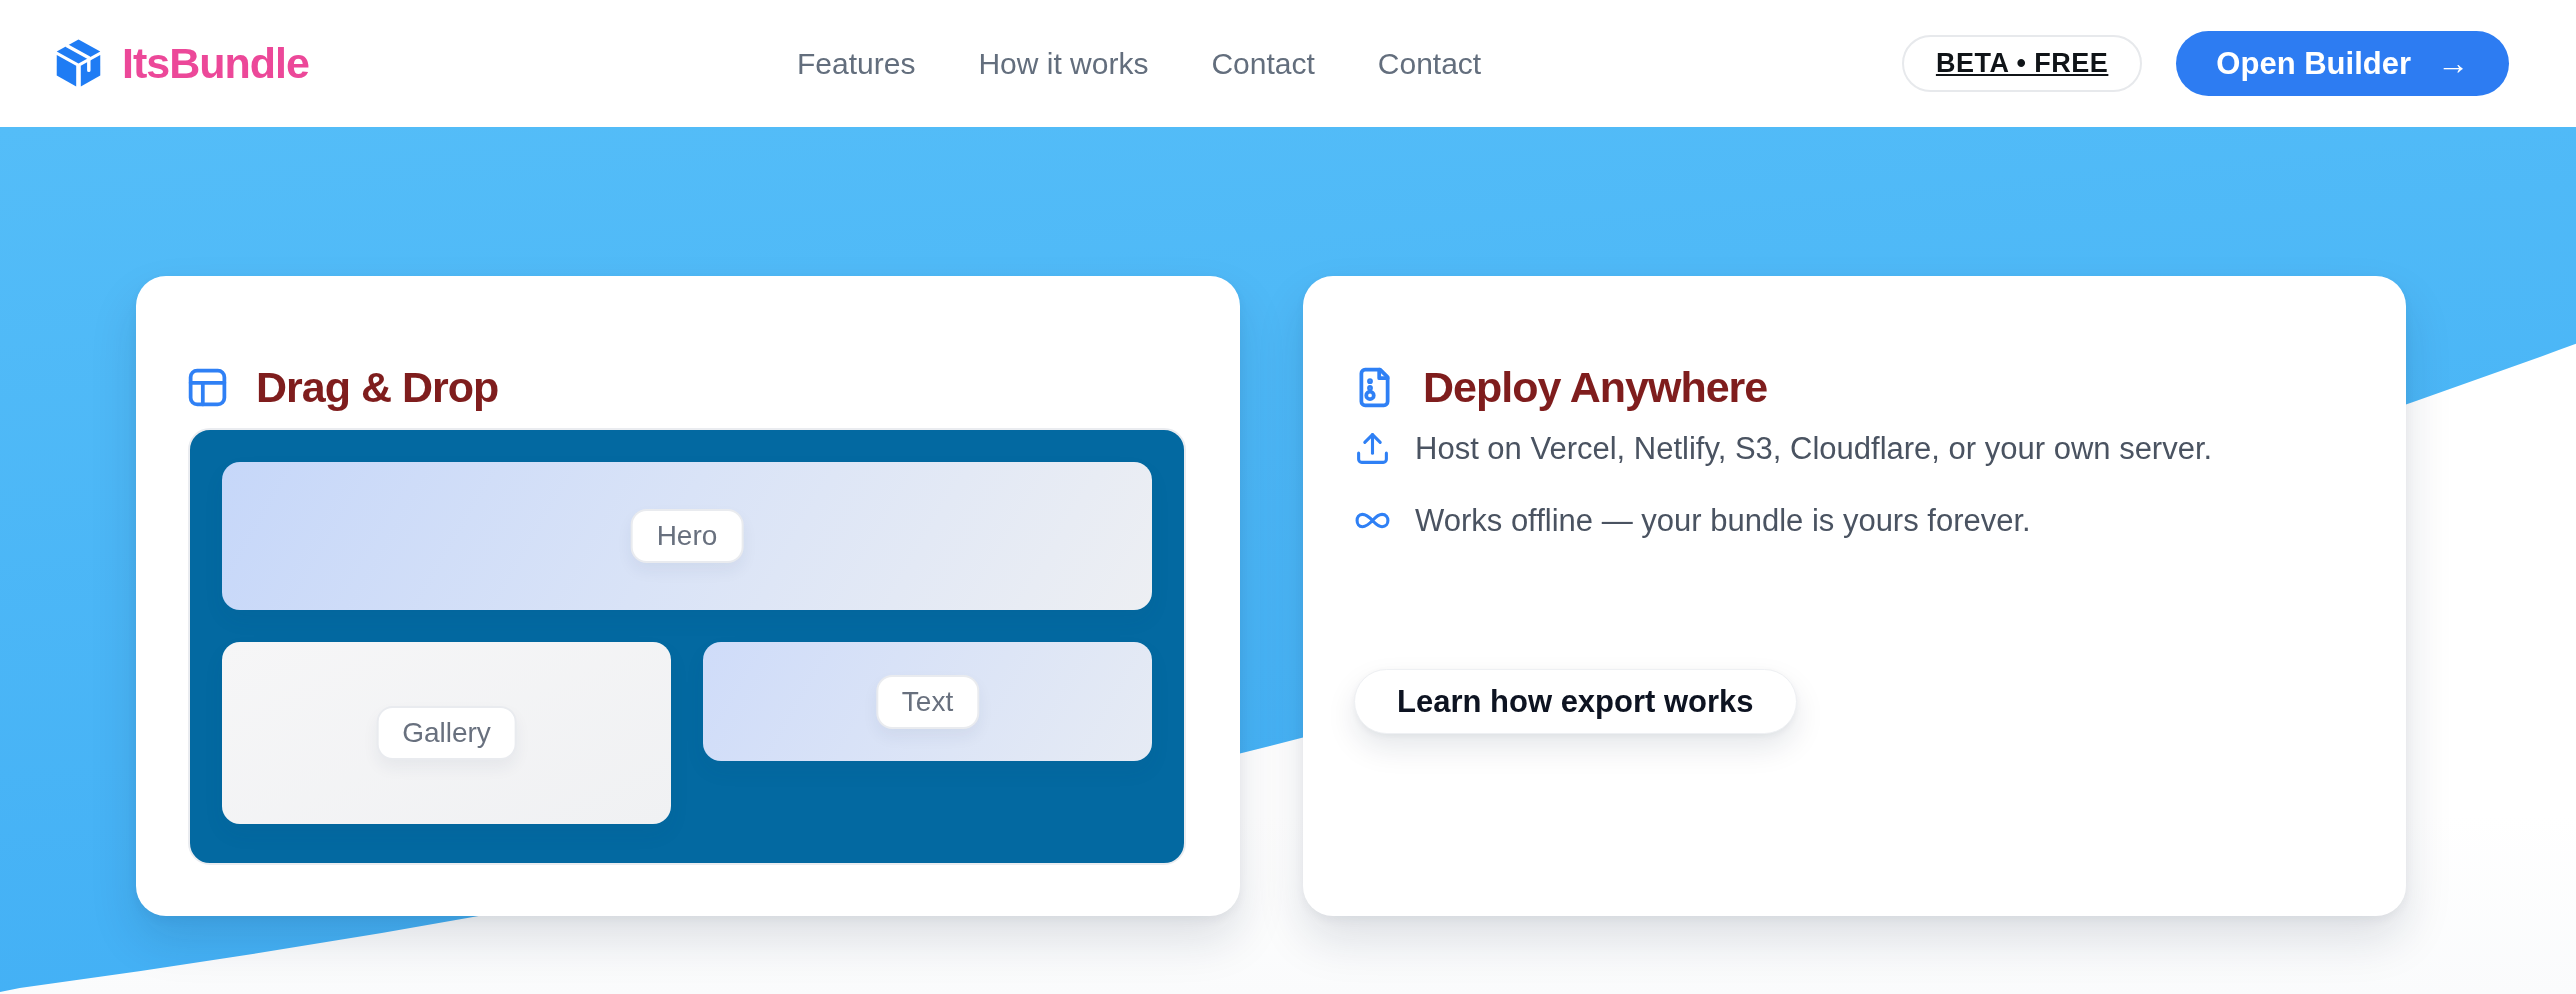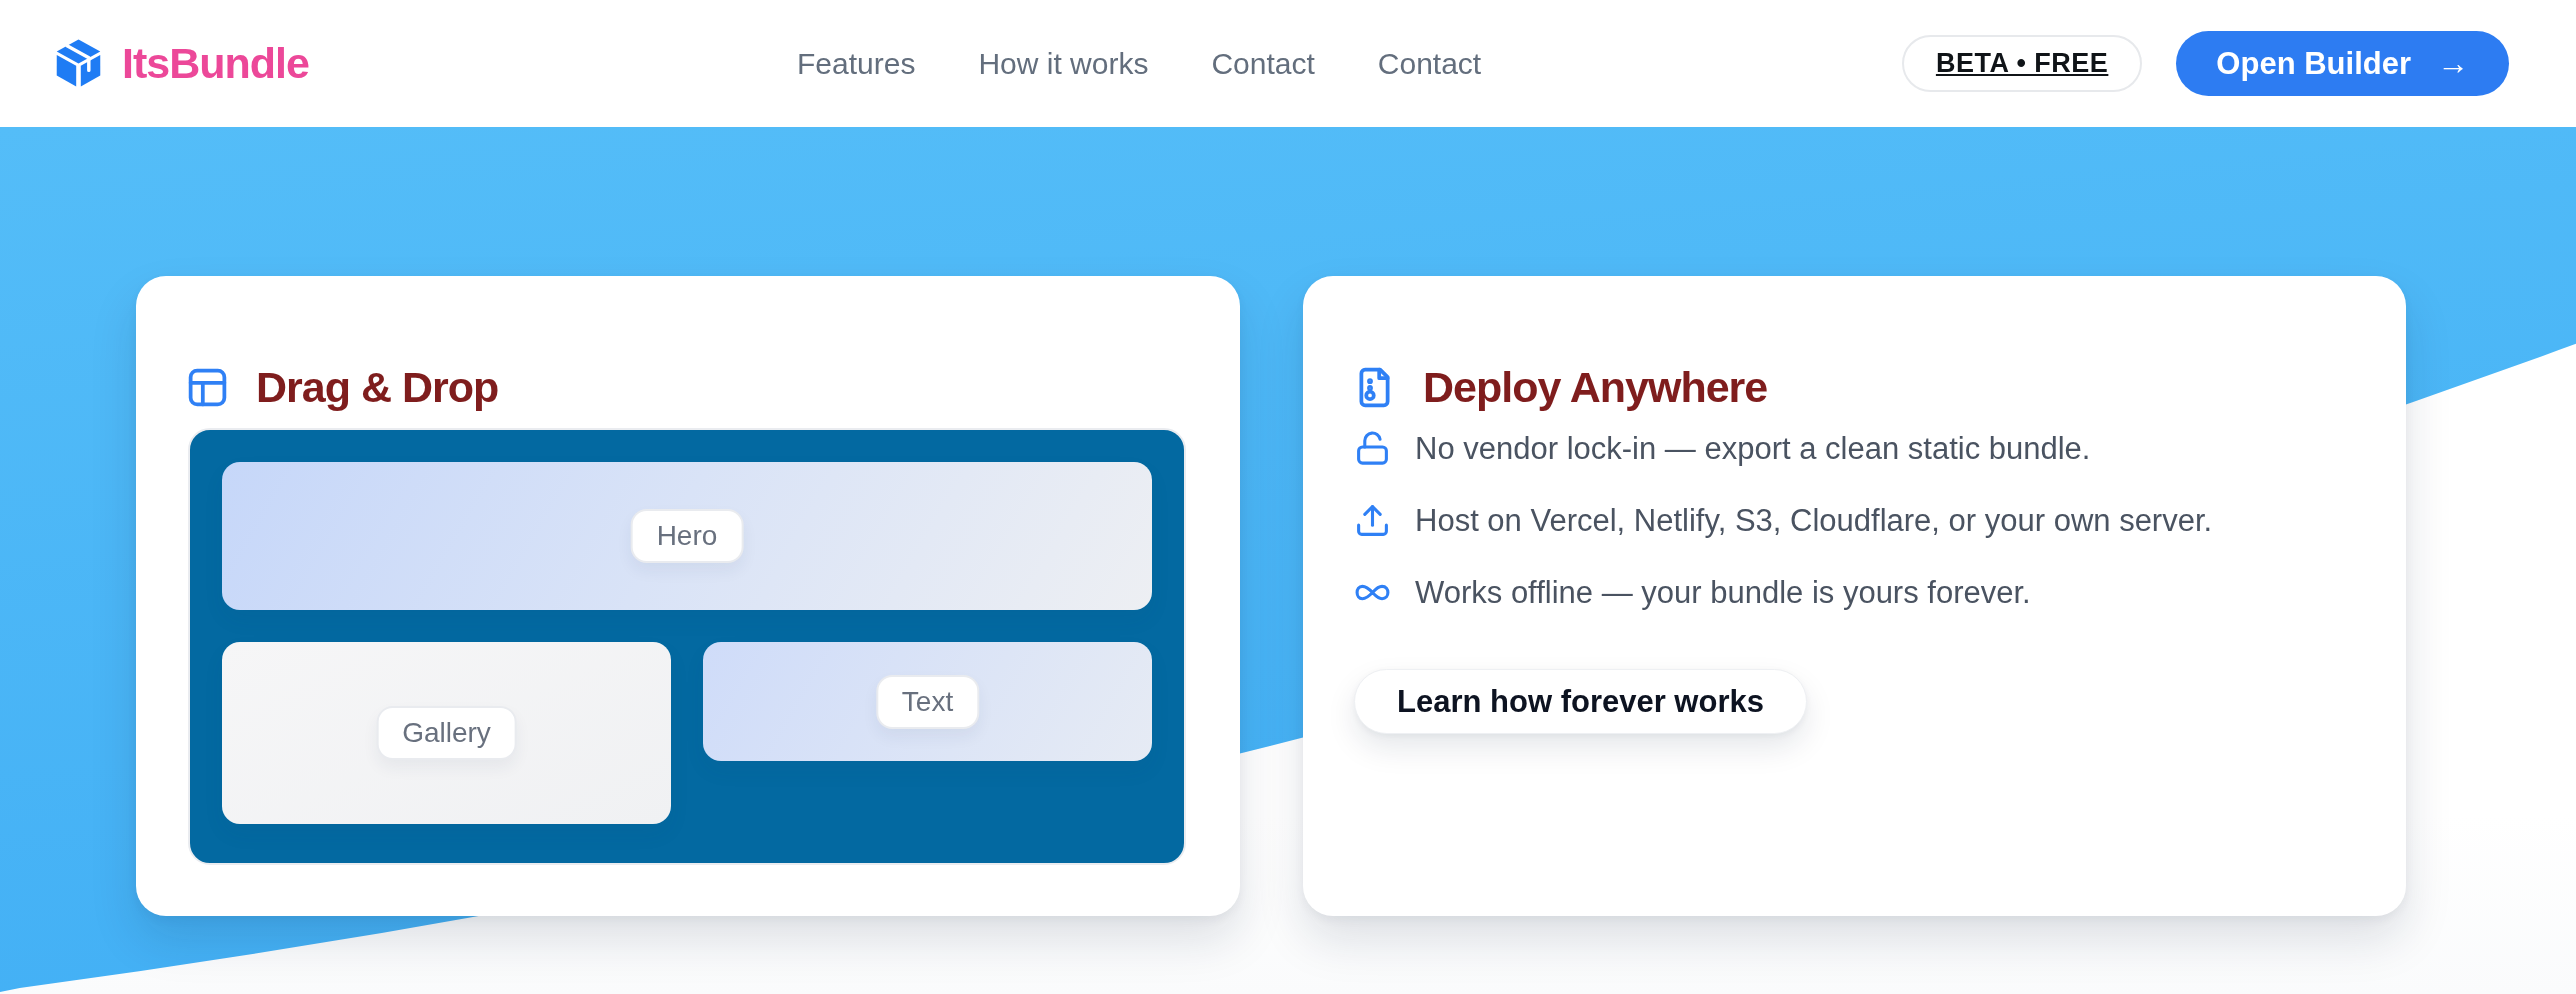--- a/index.html
+++ b/index.html
@@ -186,36 +186,29 @@
       <circle cx="9.6" cy="8.6" r="0.55" fill="#2f80f5"></circle>
       <circle cx="9.6" cy="12.2" r="0.55" fill="#2f80f5"></circle>
       <circle cx="9.6" cy="16.2" r="2"></circle>
     </svg>
     <h2 class="card-title">Deploy Anywhere</h2>
   </div>
 
   <div class="bullets">
     <div class="bullet">
       <svg class="icon-stroke" viewBox="0 0 24 24" aria-hidden="true">
-        <rect x="3" y="11" width="18" height="10.5" rx="2.5"></rect>
-        <path d="M7 11V7a5 5 0 0 1 9.9-1"></path>
-      </svg>
-      <span class="bullet-text">No vendor lock-in — export a clean static bundle.</span>
-    </div>
-    <div class="bullet">
-      <svg class="icon-stroke" viewBox="0 0 24 24" aria-hidden="true">
         <path d="M21 15v4a2 2 0 0 1-2 2H5a2 2 0 0 1-2-2v-4"></path>
         <path d="m17 8-5-5-5 5"></path>
         <path d="M12 3v12"></path>
       </svg>
       <span class="bullet-text">Host on Vercel, Netlify, S3, Cloudflare, or your own server.</span>
     </div>
     <div class="bullet">
       <svg class="icon-stroke" viewBox="0 0 24 24" aria-hidden="true">
         <path d="M18.178 8c5.096 0 5.096 8 0 8-5.095 0-7.133-8-12.739-8-4.585 0-4.585 8 0 8 5.606 0 7.644-8 12.74-8z"></path>
       </svg>
       <span class="bullet-text">Works offline — your bundle is yours forever.</span>
     </div>
   </div>
 
-  <button class="learn-btn">Learn how forever works</button>
+  <button class="learn-btn">Learn how export works</button>
 </section>
 
 
 </body></html>

